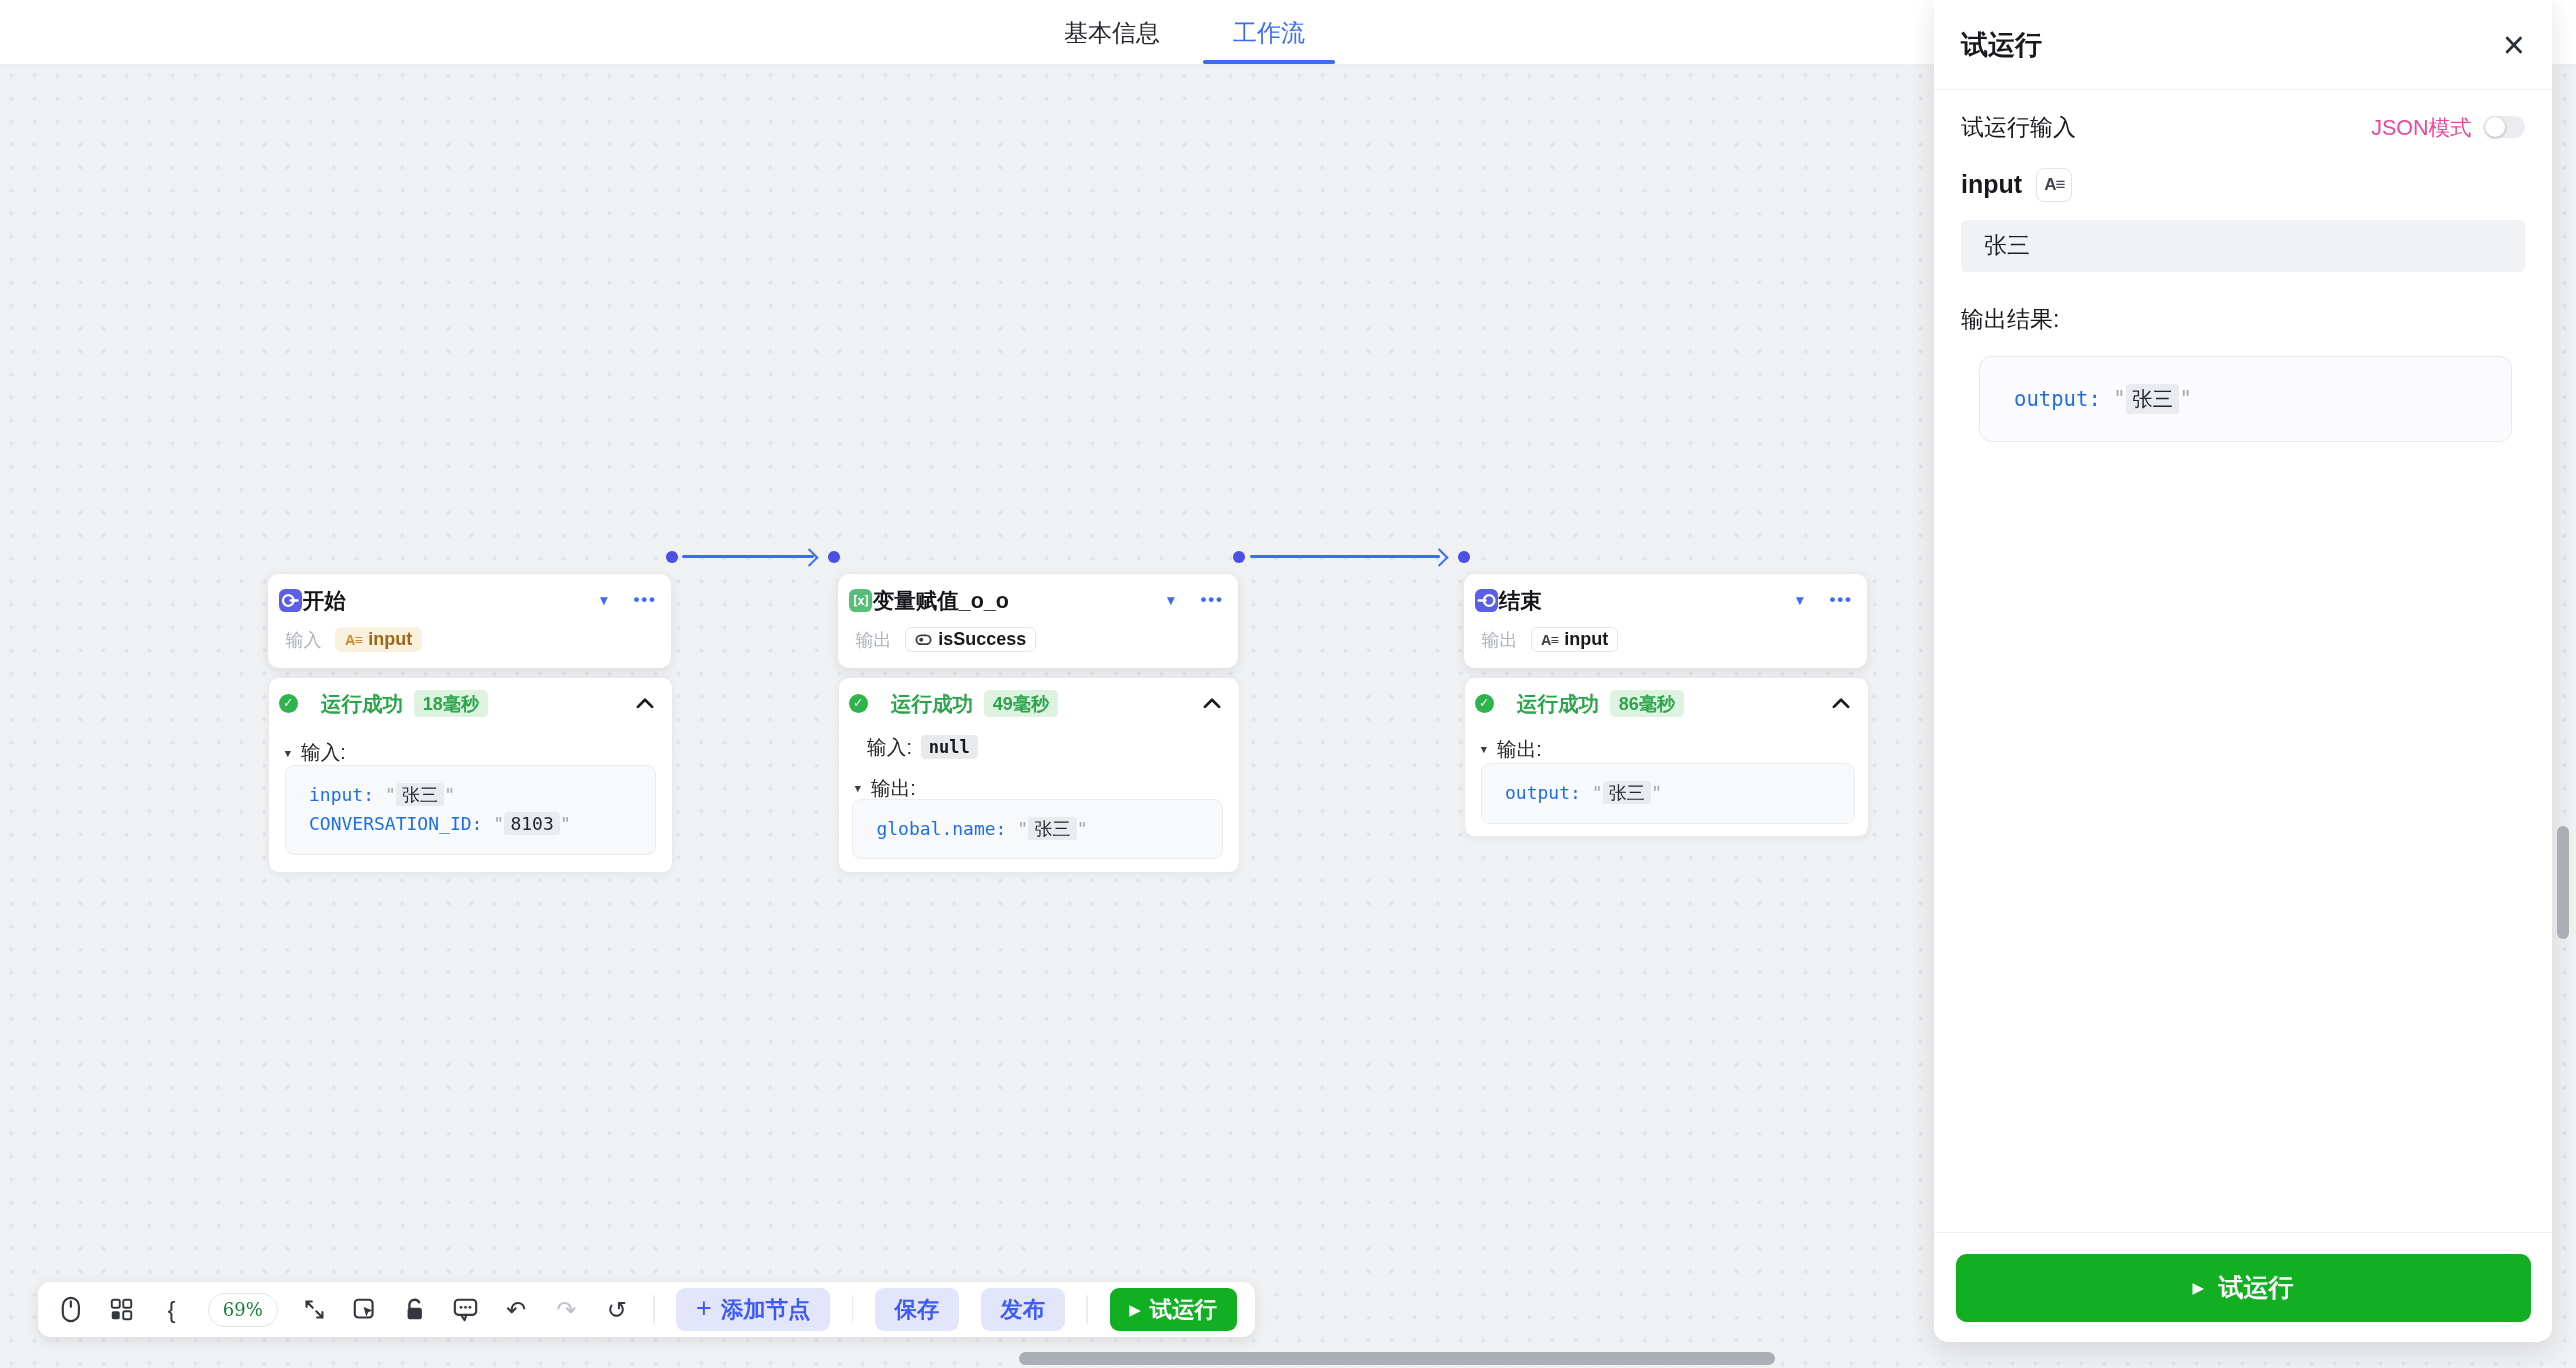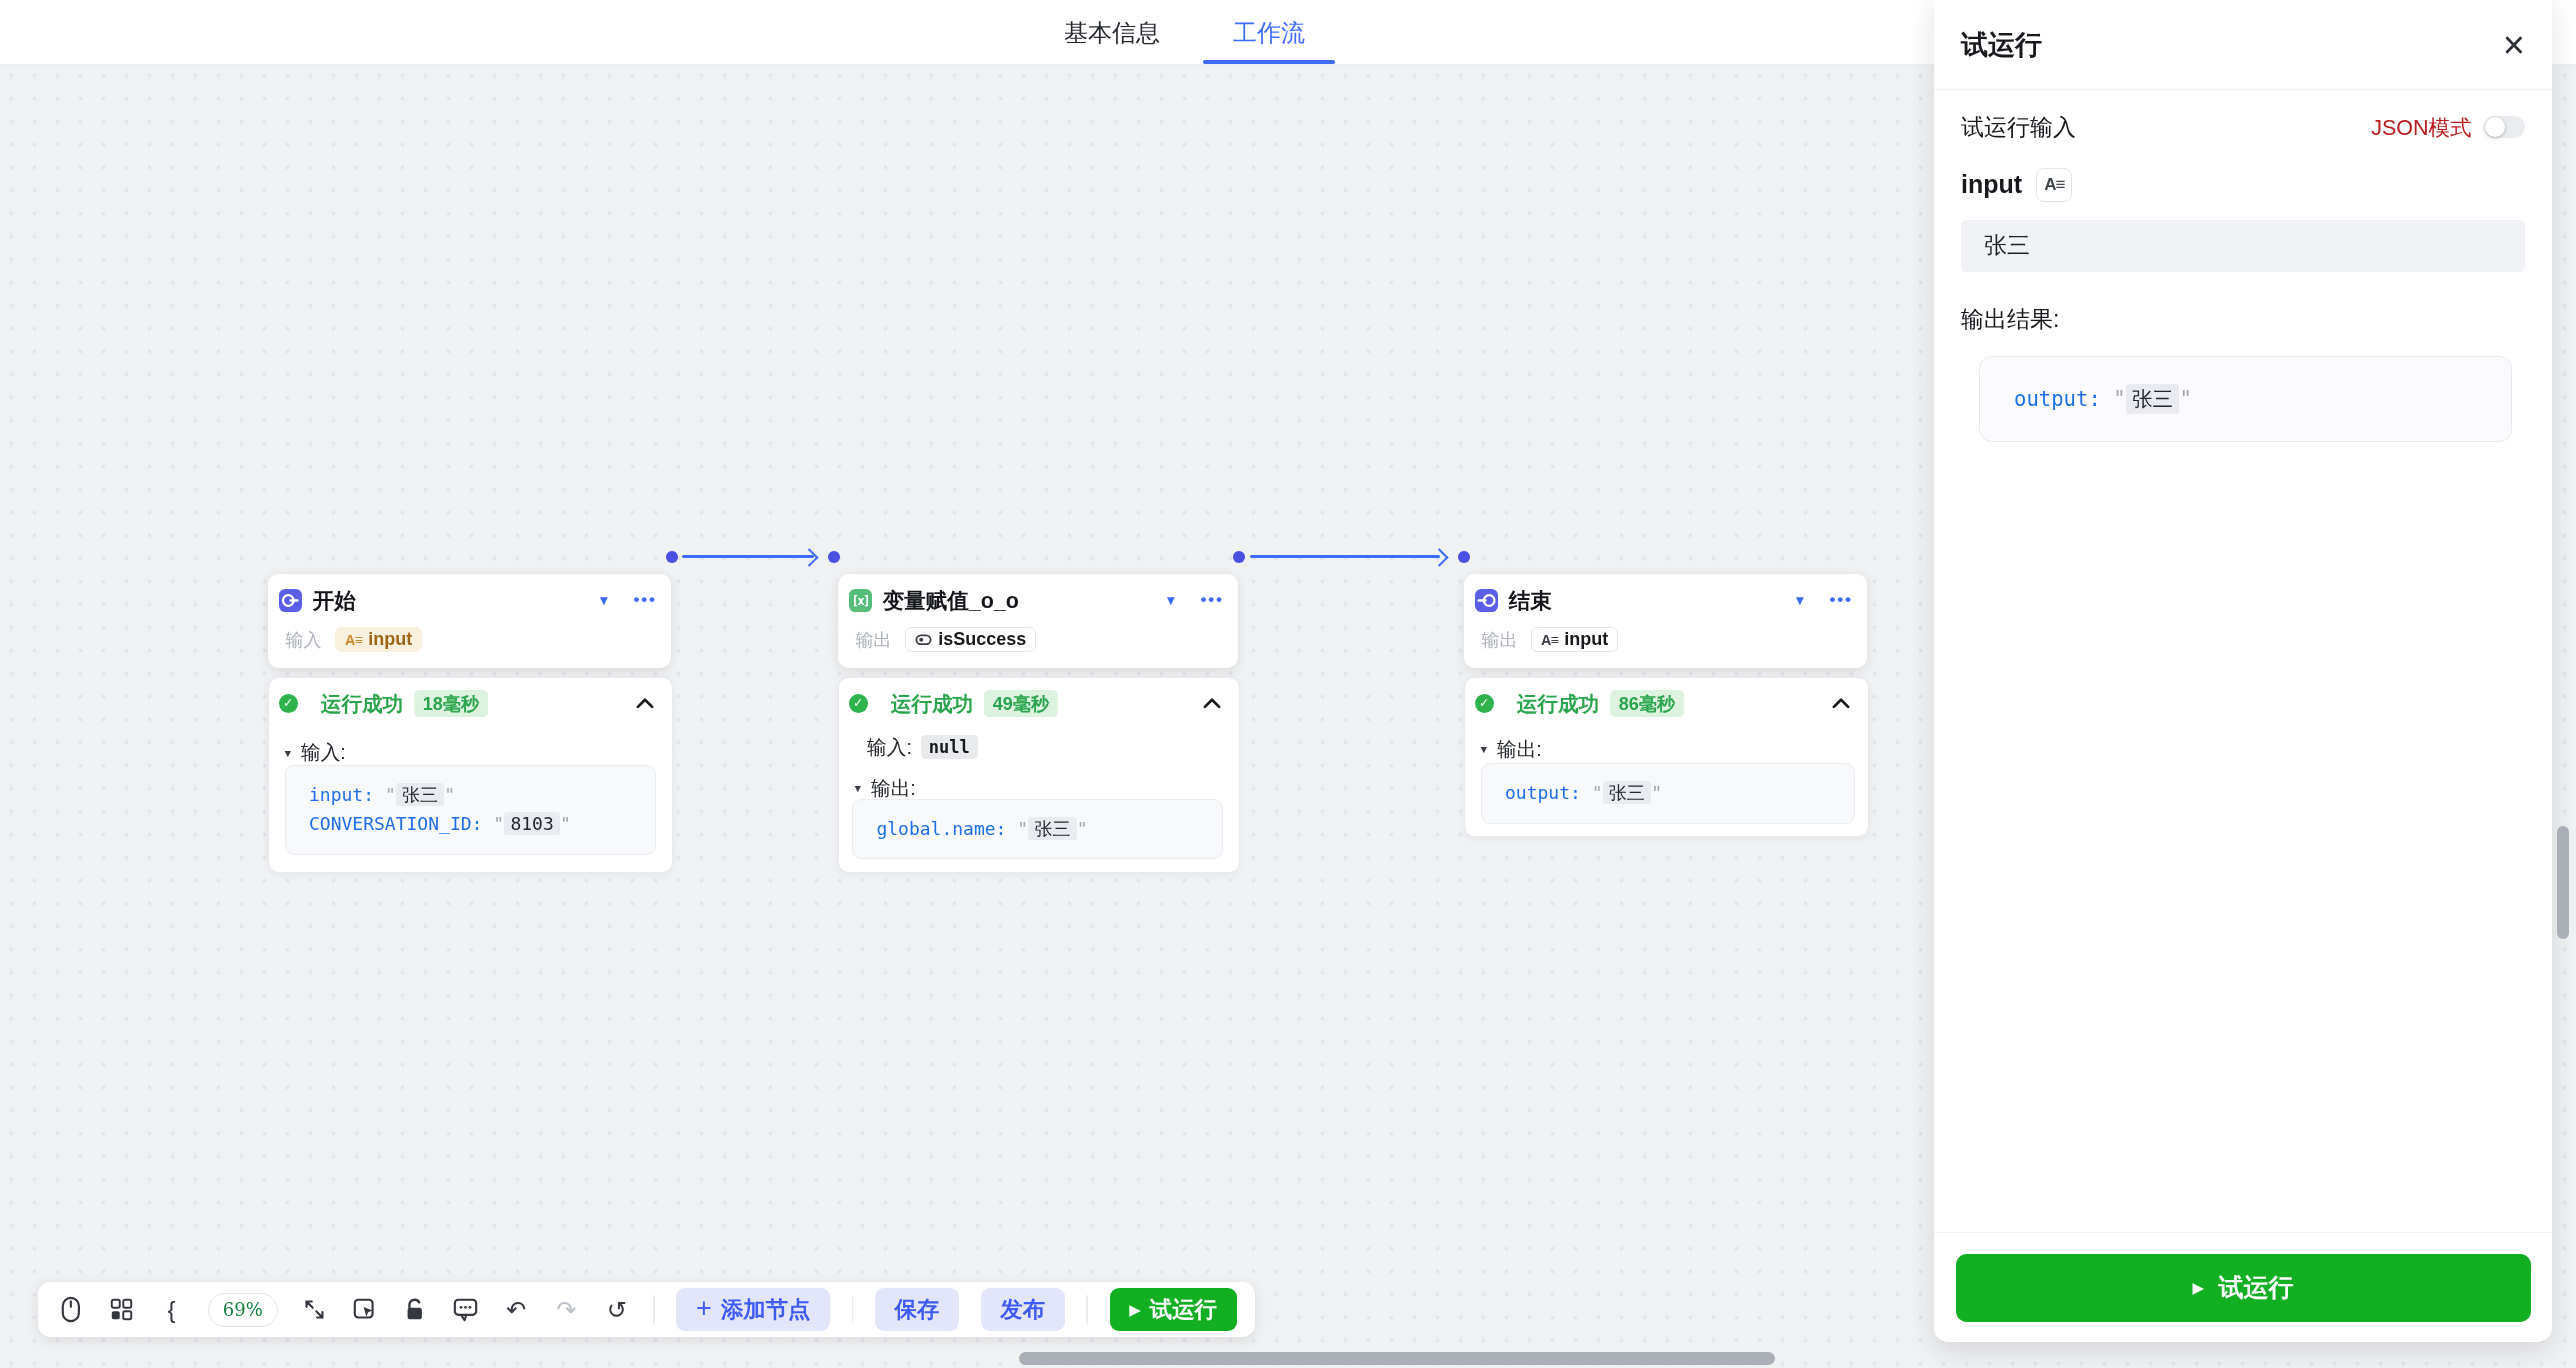--- a/index.html
+++ b/index.html
@@ -18,21 +18,21 @@
   .canvas{position:absolute;top:64px;left:0;right:0;bottom:0;background:#F0F1F3;
     background-image:radial-gradient(circle,#E2E4E8 1.8px,transparent 2.3px);background-size:23px 23px;}
 
   
   .node-main{position:absolute;background:#fff;border-radius:10.7px;box-shadow:0 2.7px 10.7px rgba(31,35,41,.10);z-index:2;}
   .node-head{display:flex;align-items:center;padding:11.6px 14.3px 0 10.7px;}
   .node-icon{width:23px;height:23px;border-radius:6.3px;display:flex;align-items:center;justify-content:center;flex:none;}
   .node-icon.purple{background:#5B5FE8;}
   .node-icon.green{background:#56BE79;}
   .node-icon .vg{color:#fff;font-size:12.5px;font-weight:700;font-family:"DejaVu Sans Mono",monospace;letter-spacing:-1.8px;}
-  .node-title{margin-left:11px;font-size:21.5px;font-weight:600;color:#14161A;}
+  .node-title{margin-left:1px;font-size:21.5px;font-weight:600;color:#14161A;}
   .node-head .sp{flex:1;}
   .caret{color:#3D6BF5;font-size:13.4px;margin-right:23px;cursor:pointer;}
   .more{color:#3D6BF5;font-size:17px;font-weight:700;letter-spacing:1.8px;cursor:pointer;}
   .io-row{display:flex;align-items:center;gap:13.4px;padding:12.5px 12.5px 0 11.6px;margin-left:6px;}
   .io-label{color:#AEB2BB;font-size:18px;}
   .chipb{display:inline-flex;align-items:center;gap:6.3px;height:23px;padding:0 9px;border-radius:6.3px;
     font-size:18px;font-weight:700;color:#17191D;background:#fff;border:0.9px solid #E3E5E9;}
   .chipb.orange{background:#FAF0DE;border-color:#FAF0DE;color:#9E6716;}
   .tglyph{font-size:14.3px;font-weight:700;color:#3B3F46;letter-spacing:-0.9px;}
   .chipb.orange .tglyph{color:#D08A2E;}
@@ -76,21 +76,21 @@
   
   .panel{position:absolute;left:1934px;top:0;width:618px;height:1342px;background:#fff;
     border-radius:0 0 14.3px 14.3px;box-shadow:0 7.2px 27px rgba(31,35,41,.13);z-index:7;box-sizing:border-box;}
   .panel-head{height:89px;border-bottom:0.9px solid #EFF0F2;display:flex;align-items:center;justify-content:space-between;padding:0 27px;}
   .panel-title{font-size:27px;font-weight:700;color:#17191D;}
   .closex{font-size:38px;color:#2B2F36;line-height:1;cursor:pointer;}
   .panel-body{padding:21.5px 27px 0 27px;}
   .prow1{display:flex;align-items:center;justify-content:space-between;gap:42px;}
   .plabel{font-size:23px;color:#17191D;}
   .jsonwrap{display:flex;align-items:center;gap:12.5px;}
-  .jsonlabel{font-size:21.5px;color:#b91c1c;}
+  .jsonlabel{font-size:21.5px;color:#ec4899;}
   .toggle{width:41px;height:21.5px;border-radius:11.6px;background:#EBECEF;position:relative;cursor:pointer;flex:none;}
   .knob{position:absolute;left:0.9px;top:0.9px;width:19.7px;height:19.7px;border-radius:50%;background:#fff;box-shadow:0 0.9px 3.6px rgba(0,0,0,.28);}
   .prow2{margin-top:25px;display:flex;align-items:center;gap:14.3px;}
   .fname{font-size:25px;font-weight:700;color:#17191D;}
   .typechip{width:36px;height:34px;border:1.8px solid #E2E4E8;border-radius:8px;display:flex;align-items:center;justify-content:center;
     font-size:17px;font-weight:700;color:#41454C;letter-spacing:-0.9px;box-sizing:border-box;}
   .pfield{margin-top:18px;width:100%;height:52px;background:#F1F2F5;border:none;border-radius:5.4px;font-size:23px;color:#1F2329;
     padding:0 23px;box-sizing:border-box;font-family:"Liberation Sans","DejaVu Sans",sans-serif;outline:none;}
   .outlabel{margin-top:32px;font-size:23px;color:#17191D;font-weight:500;}
   .outbox{margin-top:21.5px;margin-left:18px;width:533px;height:86px;border:1.8px solid #E7E9ED;border-radius:12.5px;background:#FBFBFD;

